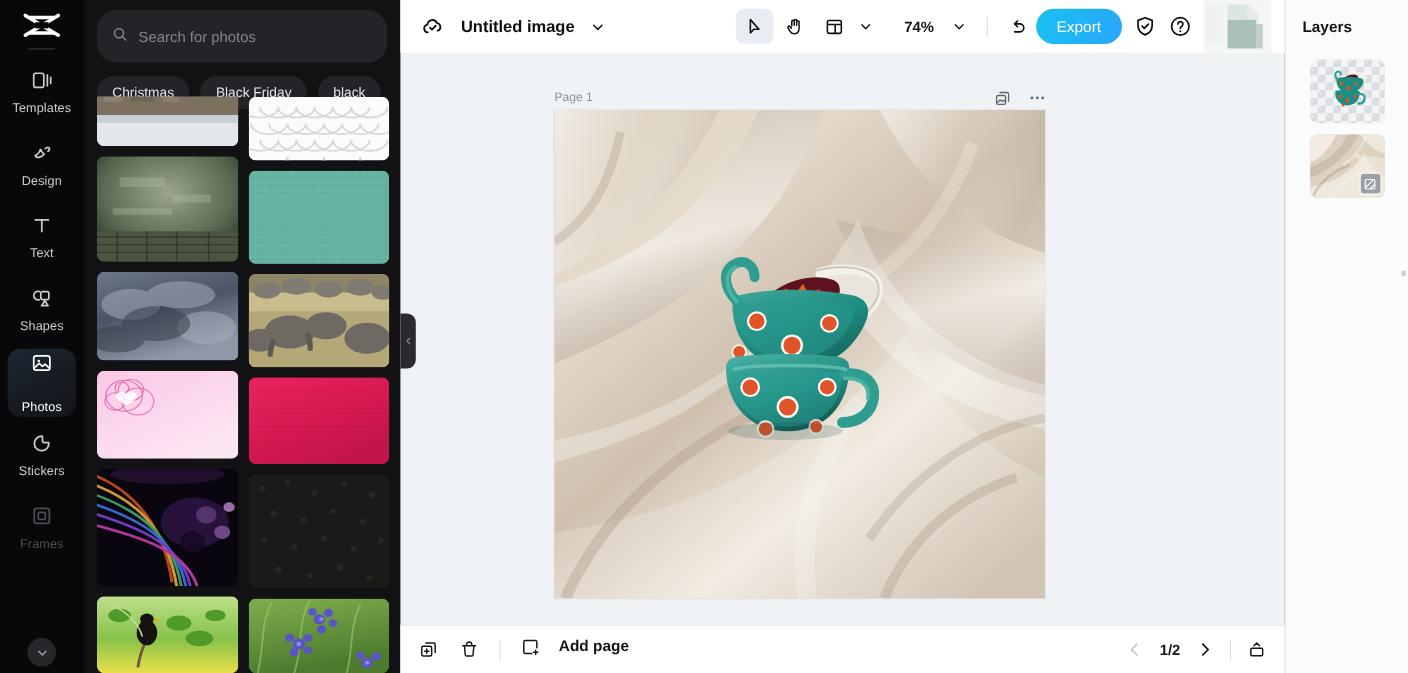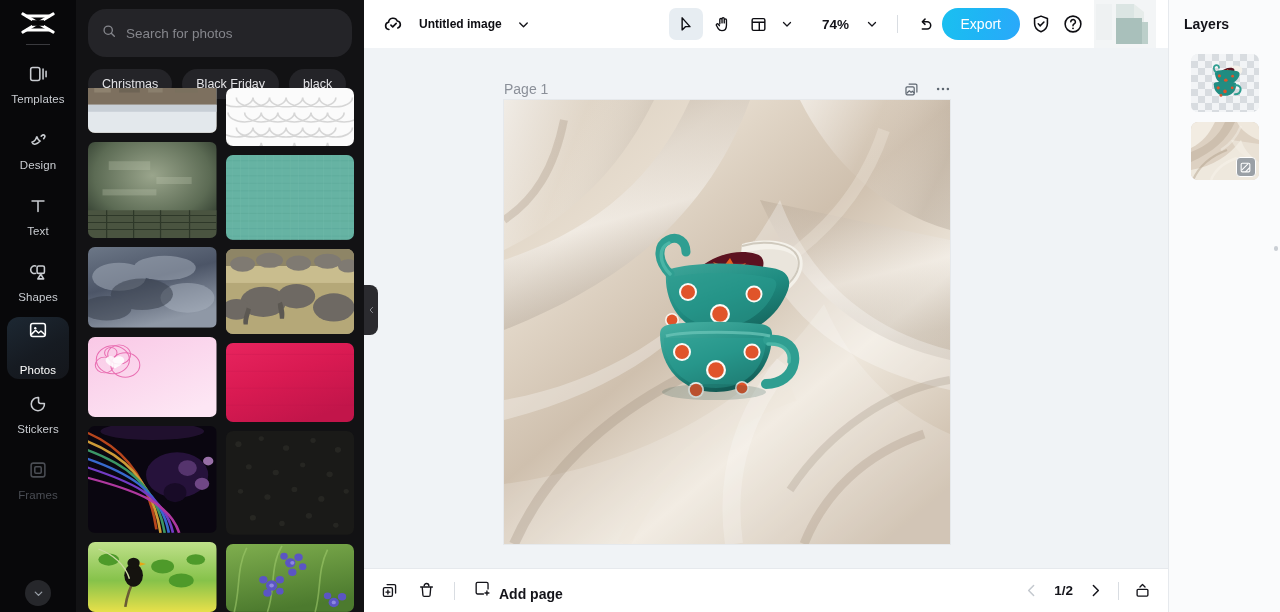--- a/index.html
+++ b/index.html
@@ -89,21 +89,21 @@
     background: #2b2b2f; border-radius: 0 8px 8px 0;
     display: flex; align-items: center; justify-content: center; z-index: 9; cursor: pointer;
   }
 
   
   .main { flex: 1 1 auto; height: 612px; background: #f0f3f6; display: flex; flex-direction: column; position: relative; }
   .topbar {
     height: 48px; background: #ffffff; display: flex; align-items: center;
     padding: 0 0 0 18px; position: relative; flex: 0 0 48px;
   }
-  .doc-title { font-size: 12px; color: #0d0d12; font-weight: bold; margin-left: 14px; }
+  .doc-title { font-size: 15px; color: #0d0d12; font-weight: bold; margin-left: 14px; }
   .tb-icon { display: flex; align-items: center; justify-content: center; cursor: pointer; }
   .tool-group { display: flex; align-items: center; gap: 2px; position: absolute; left: 305px; }
   .tool-btn { width: 34px; height: 32px; border-radius: 7px; display: flex; align-items: center; justify-content: center; cursor: pointer; }
   .tool-btn.active { background: #e7edf2; }
   .zoom-val { font-size: 13.5px; color: #14141a; font-weight: bold; }
   .vdiv { width: 1px; height: 18px; background: #d9dde2; }
   .right-group { position: absolute; right: 12px; display: flex; align-items: center; gap: 10px; }
   .export-btn {
     height: 32px; padding: 0 19px; border-radius: 16px; border: none;
     background: linear-gradient(100deg, #1ac0f0 0%, #1fb4f5 50%, #2aa8fa 100%);
@@ -111,35 +111,35 @@
     font-family: "Liberation Sans", sans-serif;
   }
   .corner-art { width: 62px; height: 48px; position: relative; overflow: hidden; }
 
   
   .canvas-wrap { flex: 1 1 auto; position: relative; overflow: hidden; }
   .page-head {
     position: absolute; top: 32px; left: 140px; width: 448px;
     display: flex; align-items: center; justify-content: space-between;
   }
-  .page-label { font-size: 14px; color: #8b9099; }
+  .page-label { font-size: 11px; color: #8b9099; }
   .page-head-icons { display: flex; align-items: center; gap: 14px; }
   .page-canvas {
     position: absolute; top: 52px; left: 140px; width: 446px; height: 444px;
     background: #ddd3c6; overflow: hidden; box-shadow: 0 0 0 1px rgba(0,0,0,0.04);
   }
 
   
   .bottombar {
     height: 44px; flex: 0 0 44px; background: #ffffff;
     border-top: 1px solid #e6e9ed;
     display: flex; align-items: center; padding: 0 16px; position: relative;
   }
   .bb-left { display: flex; align-items: center; gap: 18px; }
-  .addpage { display: flex; align-items: flex-end; gap: 7px; cursor: pointer; }
+  .addpage { display: flex; align-items: flex-start; gap: 16px; cursor: pointer; }
   .addpage-label { font-size: 14px; color: #14141a; font-weight: bold; }
   .bb-right { position: absolute; right: 16px; display: flex; align-items: center; gap: 14px; }
   .pageno { font-size: 13.5px; color: #14141a; font-weight: bold; }
 
   
   .layers {
     width: 112px; flex: 0 0 112px; height: 612px; background: #fafbfc;
     border-left: 1px solid #e6e9ed; padding: 16px 0 0 0; position: relative;
   }
   .layers-title { font-size: 14px; color: #13131a; font-weight: bold; padding-left: 15px; margin-bottom: 22px; }

